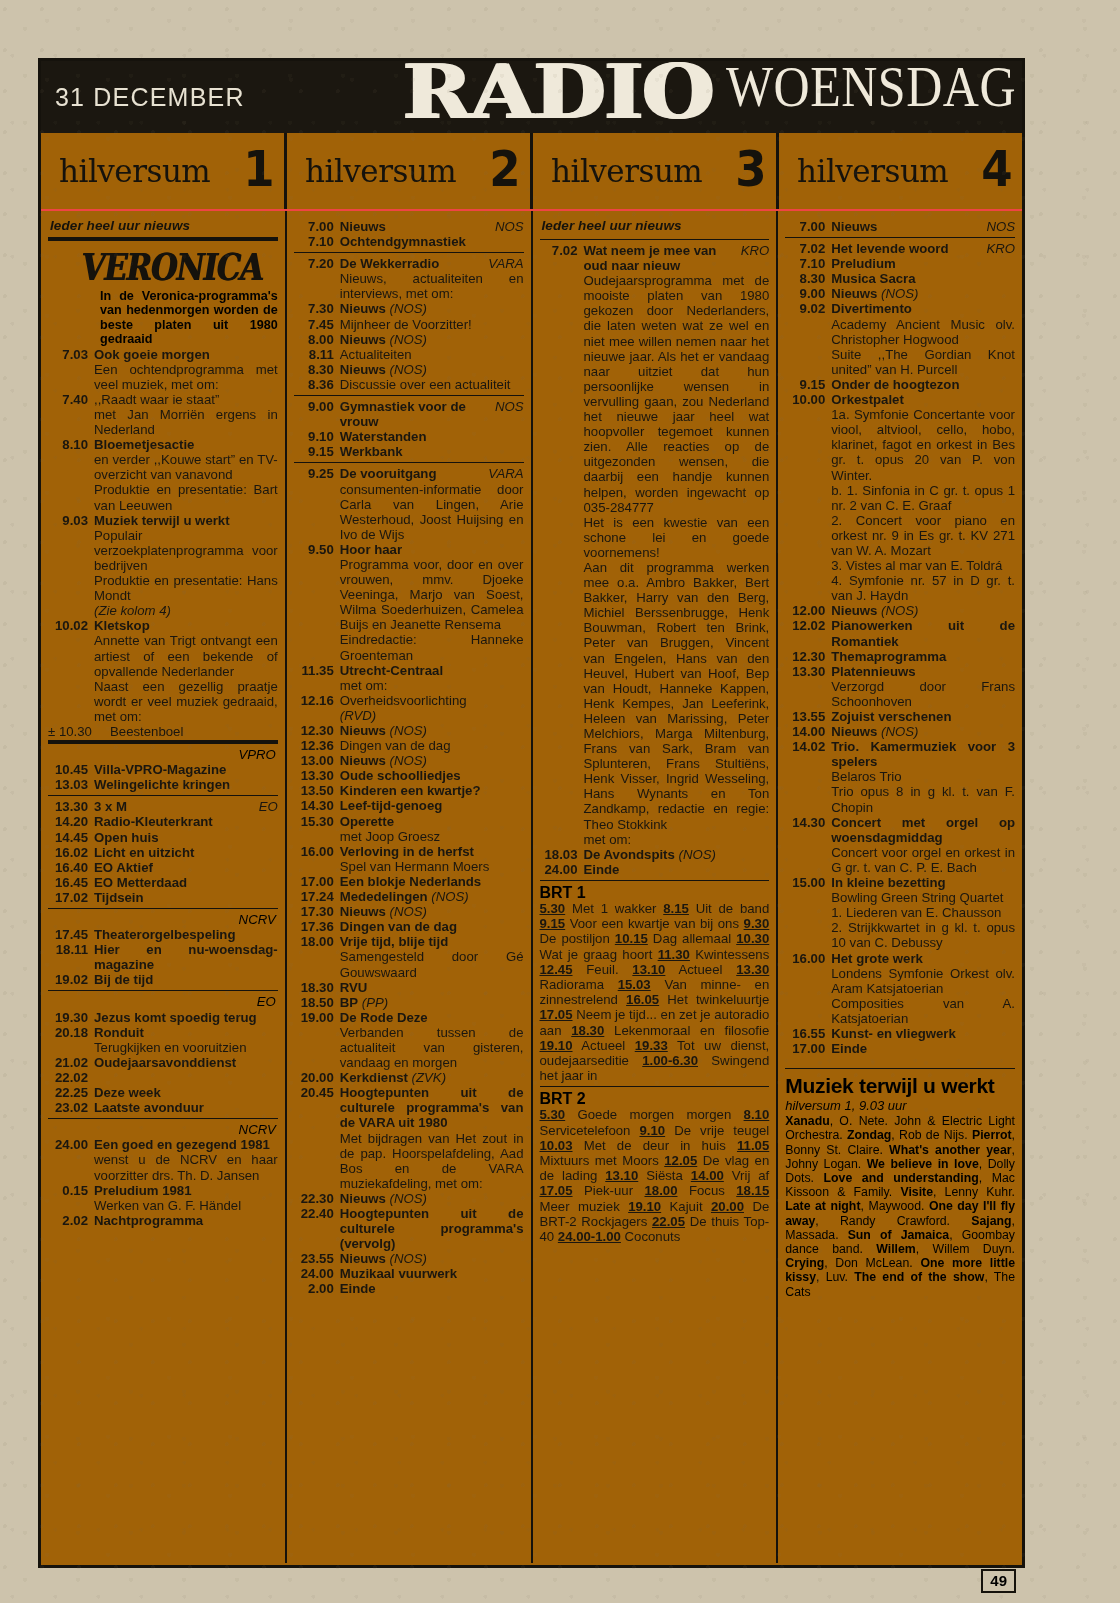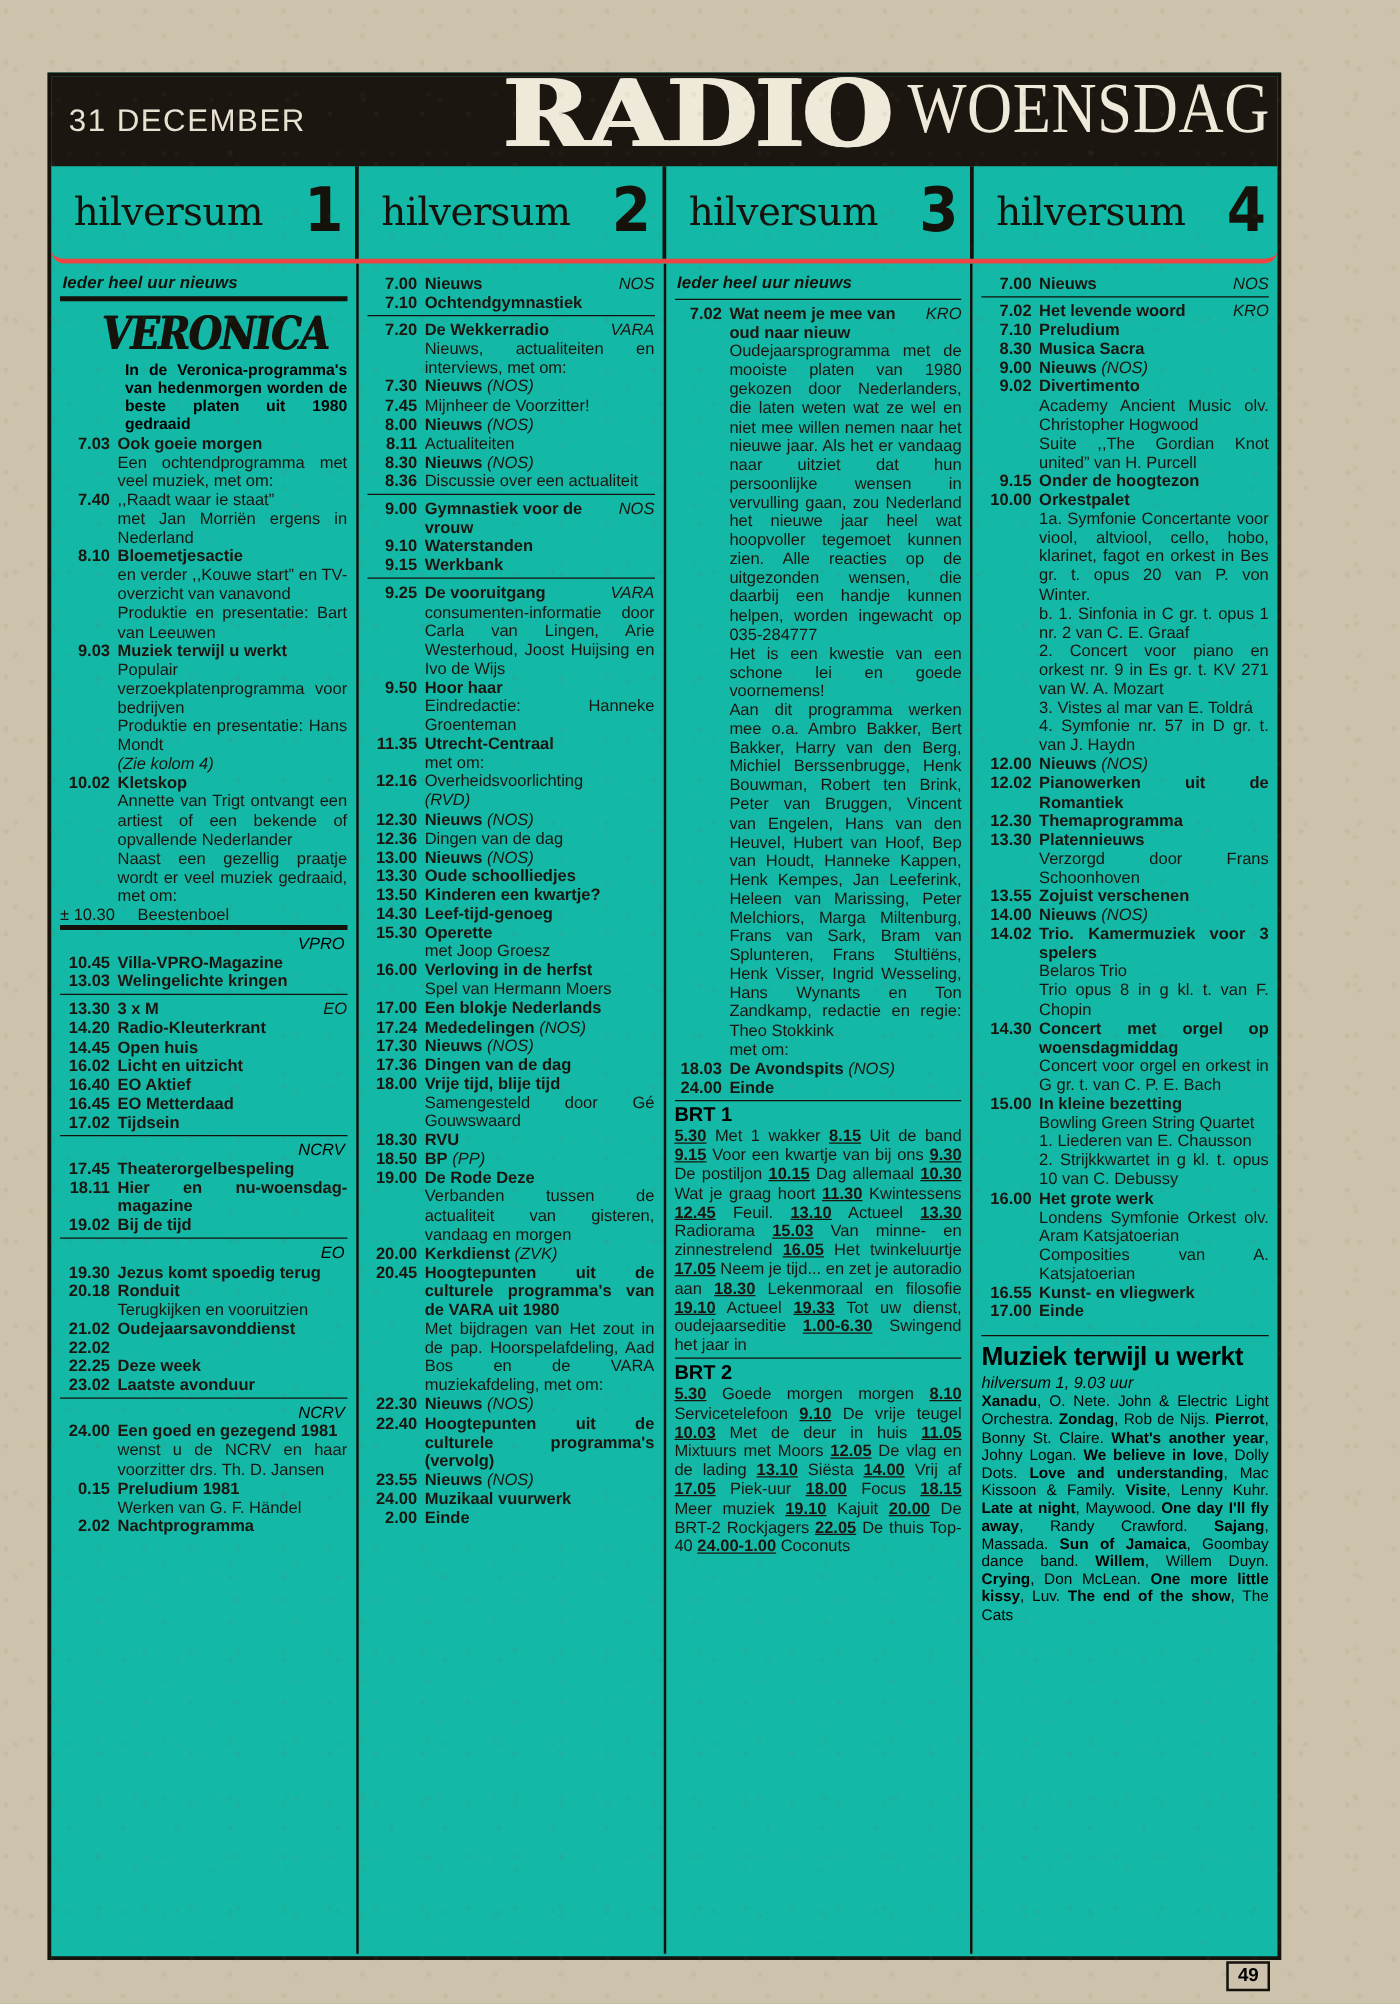--- a/index.html
+++ b/index.html
@@ -27,21 +27,21 @@
       radial-gradient(circle at 29% 83%, rgba(110,100,80,.12) 0 2px, transparent 2px);
     background-size: 37px 41px, 53px 47px, 61px 59px, 43px 67px;
     z-index: 60;
     opacity: .55;
   }
   #sheet {
     position: absolute;
     left: 38px; top: 58px;
     width: 987px; height: 1510px;
     border: 3px solid #15120c;
-    background: #14b8a6;
+    background: #a16207;
   }
 
   
   .masthead {
     position: relative;
     height: 72px;
     background: #1b1710;
     display: flex;
     align-items: center;
     overflow: hidden;
@@ -78,23 +78,22 @@
     line-height: 1.5;
     color: #efe9da;
     letter-spacing: .5px;
     transform: scaleY(1.15);
     transform-origin: bottom;
   }
 
   
   .stations {
     display: flex;
-    border-bottom: 4px solid #ef4444;
+    border-bottom: 2px solid #ef4444;
     height: 78px;
-    border-radius: 11px;
   }
   .station {
     flex: 1 1 0;
     position: relative;
     display: flex;
     align-items: center;
     justify-content: space-between;
     padding: 0 8px 0 18px;
     border-right: 3px solid #15120c;
   }
@@ -535,20 +534,21 @@
               <span class="broadcaster">VARA</span>
               <span>De vooruitgang</span>
             </div>
             <div class="plain just">consumenten-informatie door Carla van Lingen, Arie Westerhoud, Joost Huijsing en Ivo de Wijs</div>
           </div>
         </div>
         <div class="e">
           <div class="t">9.50</div>
           <div class="b">
             <div class="title">Hoor haar</div>
+            <div class="plain just">Programma voor, door en over vrouwen, mmv. Djoeke Veeninga, Marjo van Soest, Wilma Soederhuizen, Camelea Buijs en Jeanette Rensema</div>
             <div class="plain just">Eindredactie: Hanneke Groenteman</div>
           </div>
         </div>
         <div class="e">
           <div class="t">11.35</div>
           <div class="b">
             <div class="title">Utrecht-Centraal</div>
             <div class="plain">met om:</div>
           </div>
         </div>

